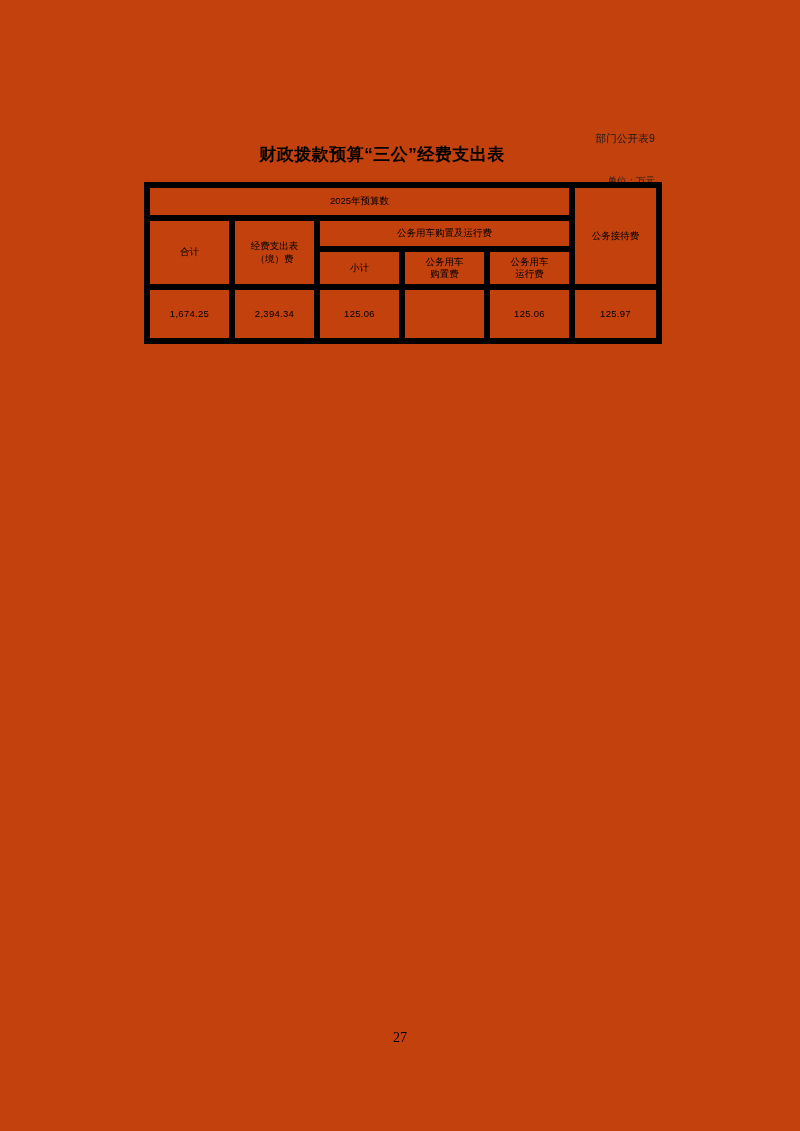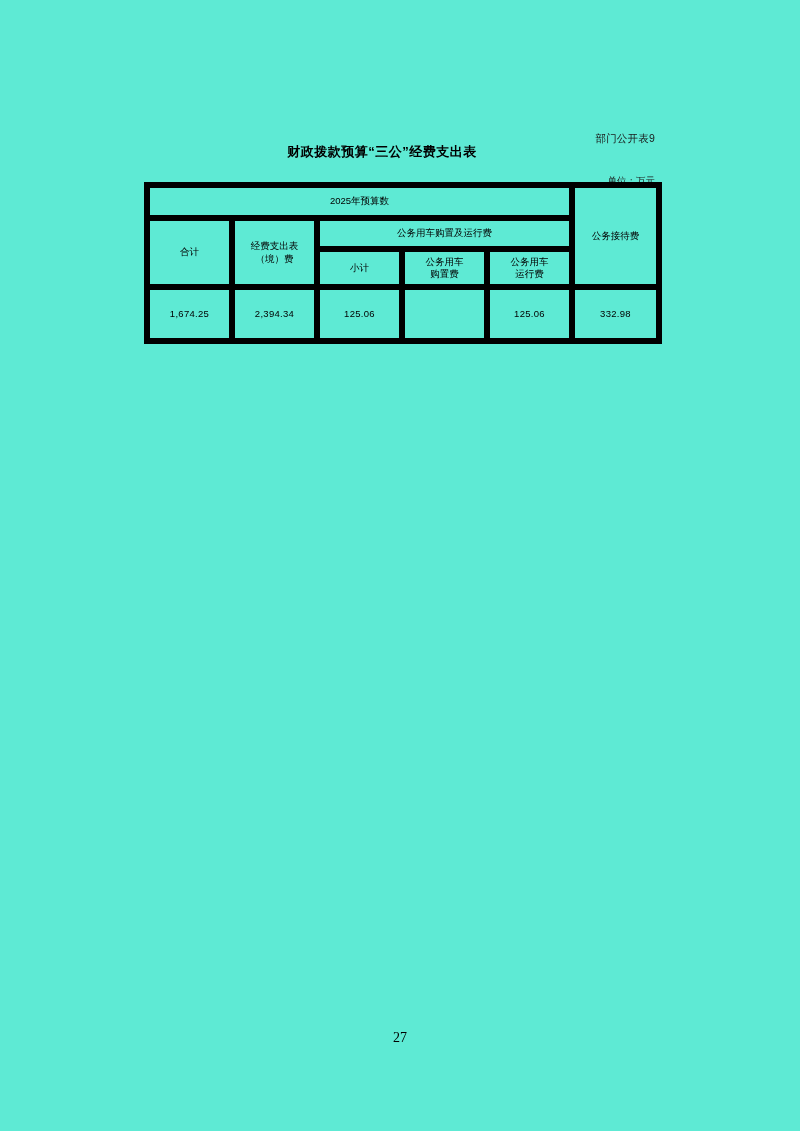--- a/index.html
+++ b/index.html
@@ -13,40 +13,40 @@
     position: relative;
     font-family: "Liberation Serif", serif;
     color: #000000;
     overflow: hidden;
   }
   .page {
     position: absolute;
     left: 0; top: 0;
     width: 800px;
     height: 1131px;
-    background: #5eead4;
+    background: #c2410c;
   }
 
   .doc-tag {
     position: absolute;
     right: 145px;
     top: 132px;
     font-size: 10.5px;
     font-family: "Liberation Sans", sans-serif;
     letter-spacing: 0.2px;
     color: #1a1a1a;
   }
 
   .doc-title {
     position: absolute;
     left: 0;
     top: 143px;
     width: 764px;
     text-align: center;
-    font-size: 13px;
+    font-size: 17px;
     font-weight: bold;
     font-family: "Liberation Sans", sans-serif;
     letter-spacing: 0.5px;
     color: #000000;
   }
 
   .unit-label {
     position: absolute;
     right: 145px;
     top: 175px;
@@ -138,20 +138,20 @@
           <span class="two-line">公务用车</span>
           <span class="two-line">运行费</span>
         </td>
       </tr>
       <tr>
         <td class="val">1,674.25</td>
         <td class="val">2,394.34</td>
         <td class="val">125.06</td>
         <td class="val"></td>
         <td class="val">125.06</td>
-        <td class="val">332.98</td>
+        <td class="val">125.97</td>
       </tr>
     </tbody>
   </table>
 
   <div class="page-number">27</div>
 
 </div>
 
 </body></html>

